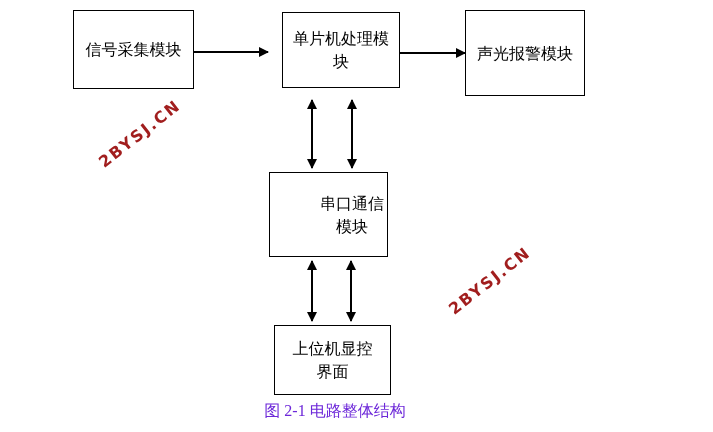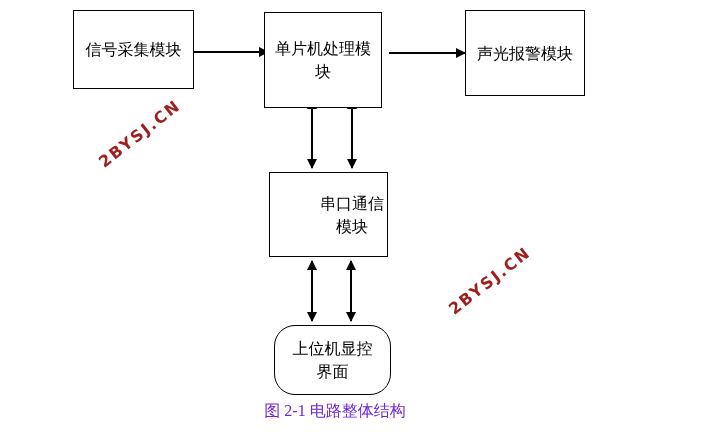--- a/index.html
+++ b/index.html
@@ -19,24 +19,24 @@
     display: flex;
     align-items: center;
     justify-content: center;
     text-align: center;
     color: #000000;
     font-size: 16px;
     line-height: 23px;
   }
   .box span { white-space: pre-line; }
   .box-a { left: 73px;  top: 10px;  width: 121px; height: 79px; }
-  .box-b { left: 264px; top: 12px;  width: 118px; height: 96px; }
+  .box-b { left: 282px; top: 12px;  width: 118px; height: 76px; }
   .box-c { left: 465px; top: 10px;  width: 120px; height: 86px; }
   .box-d { left: 269px; top: 172px; width: 119px; height: 85px; padding-left: 47px; }
-  .box-e { left: 274px; top: 325px; width: 117px; height: 70px; border-radius: 21px; }
+  .box-e { left: 274px; top: 325px; width: 117px; height: 70px; }
   .arrows-layer {
     position: absolute;
     left: 0; top: 0;
     width: 713px; height: 432px;
     pointer-events: none;
   }
   .watermark {
     position: absolute;
     width: 112px;
     height: 20px;

